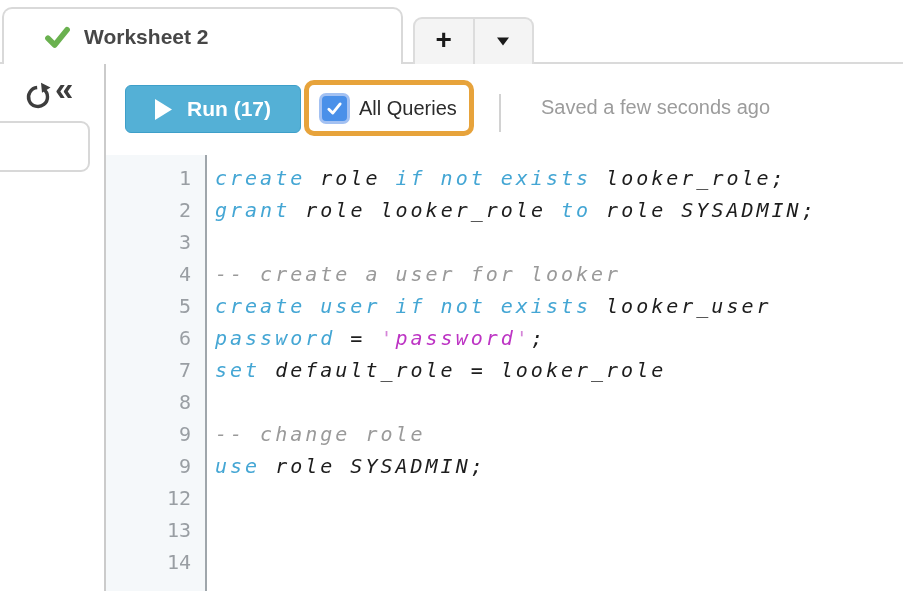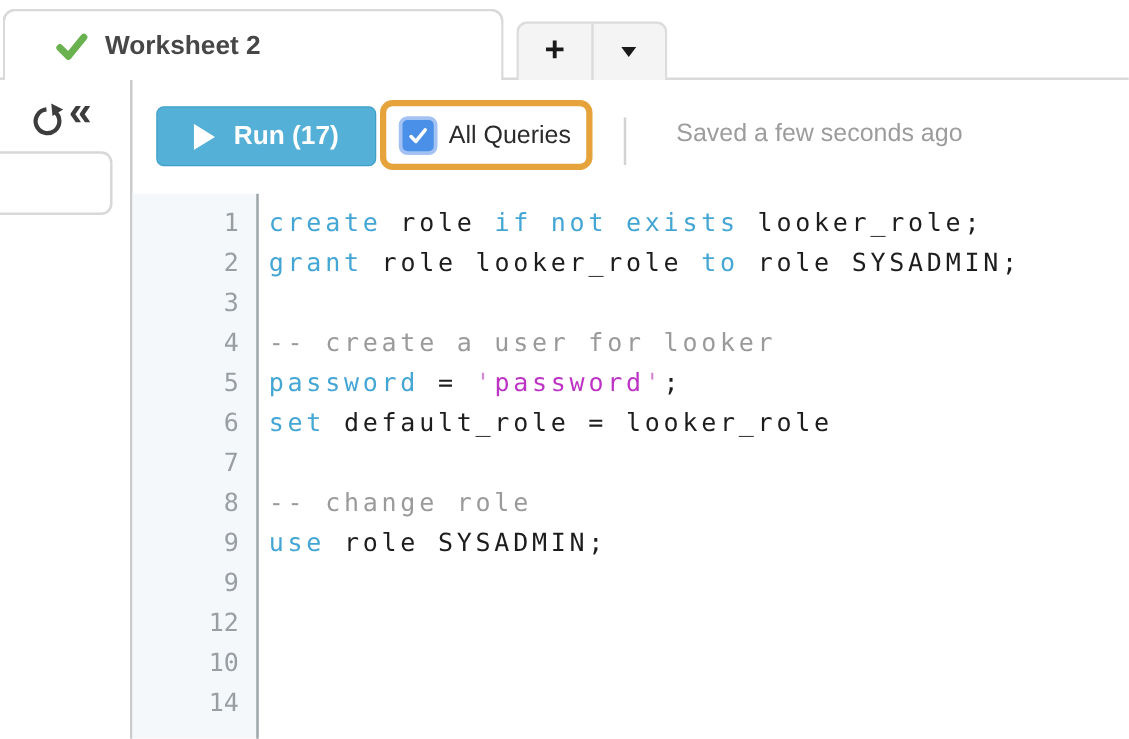--- a/index.html
+++ b/index.html
@@ -61,21 +61,21 @@
   }
   .gutter{
     left:106px;top:162px;width:85px;height:429px;overflow:hidden;
     font-family:"DejaVu Sans Mono",monospace;font-size:20px;color:var(--line-number);
     text-align:right;
   }
   .gutter .ln{height:32px;line-height:32px;}
   .code-pane{
     left:215px;top:162px;width:688px;height:429px;overflow:hidden;
     font-family:"DejaVu Sans Mono",monospace;font-size:20px;letter-spacing:3px;
-    color:var(--code-text);cursor:text;
+    color:var(--code-text);cursor:text;font-style:italic;
   }
   .code-pane .cl{height:32px;line-height:32px;white-space:pre;}
   .tok-kw{color:var(--keyword);}
   .tok-pl{color:var(--code-text);}
   .tok-cm{color:var(--comment);}
   .tok-st{color:var(--string);}
   .tok-q{color:var(--string-quote);}
 </style>
 </head>
 <body>
@@ -136,27 +136,28 @@
     <div class="ln">2</div>
     <div class="ln">3</div>
     <div class="ln">4</div>
     <div class="ln">5</div>
     <div class="ln">6</div>
     <div class="ln">7</div>
     <div class="ln">8</div>
     <div class="ln">9</div>
     <div class="ln">9</div>
     <div class="ln">12</div>
-    <div class="ln">10</div>
+    <div class="ln">13</div>
     <div class="ln">14</div>
   </div>
 <div class="abs code-pane">
     <div class="cl"><span class="tok-kw">create</span><span class="tok-pl"> role </span><span class="tok-kw">if not exists</span><span class="tok-pl"> looker_role;</span></div>
     <div class="cl"><span class="tok-kw">grant</span><span class="tok-pl"> role looker_role </span><span class="tok-kw">to</span><span class="tok-pl"> role SYSADMIN;</span></div>
     <div class="cl"></div>
     <div class="cl"><span class="tok-cm">-- create a user for looker</span></div>
+    <div class="cl"><span class="tok-kw">create user if not exists</span><span class="tok-pl"> looker_user</span></div>
     <div class="cl"><span class="tok-kw">password</span><span class="tok-pl"> = </span><span class="tok-q">'</span><span class="tok-st">password</span><span class="tok-q">'</span><span class="tok-pl">;</span></div>
     <div class="cl"><span class="tok-kw">set</span><span class="tok-pl"> default_role = looker_role</span></div>
     <div class="cl"></div>
     <div class="cl"><span class="tok-cm">-- change role</span></div>
     <div class="cl"><span class="tok-kw">use</span><span class="tok-pl"> role SYSADMIN;</span></div>
     <div class="cl"></div>
   </div>
 
 </body></html>

